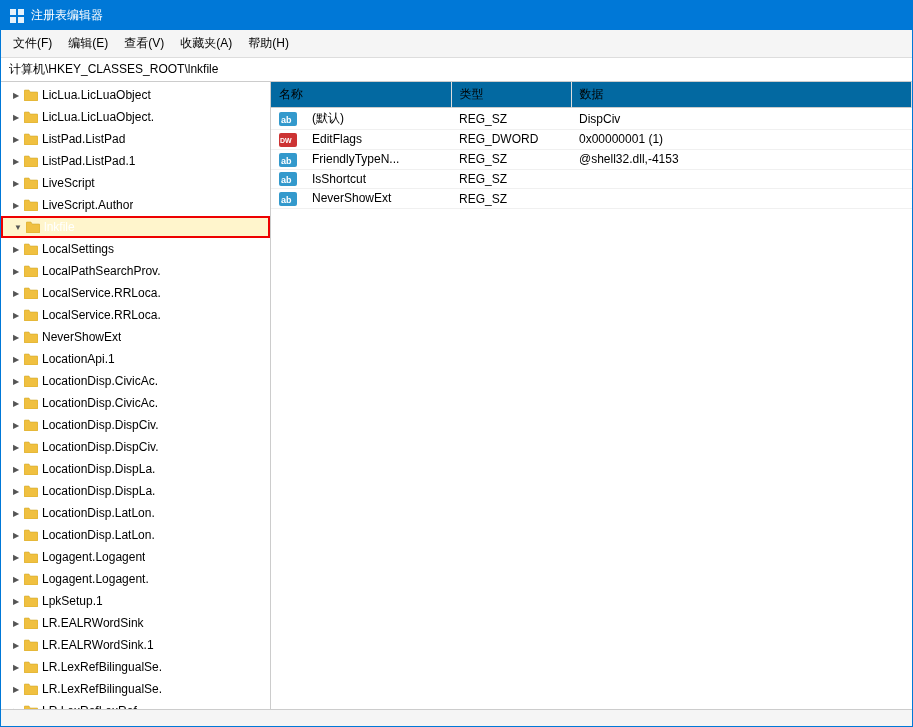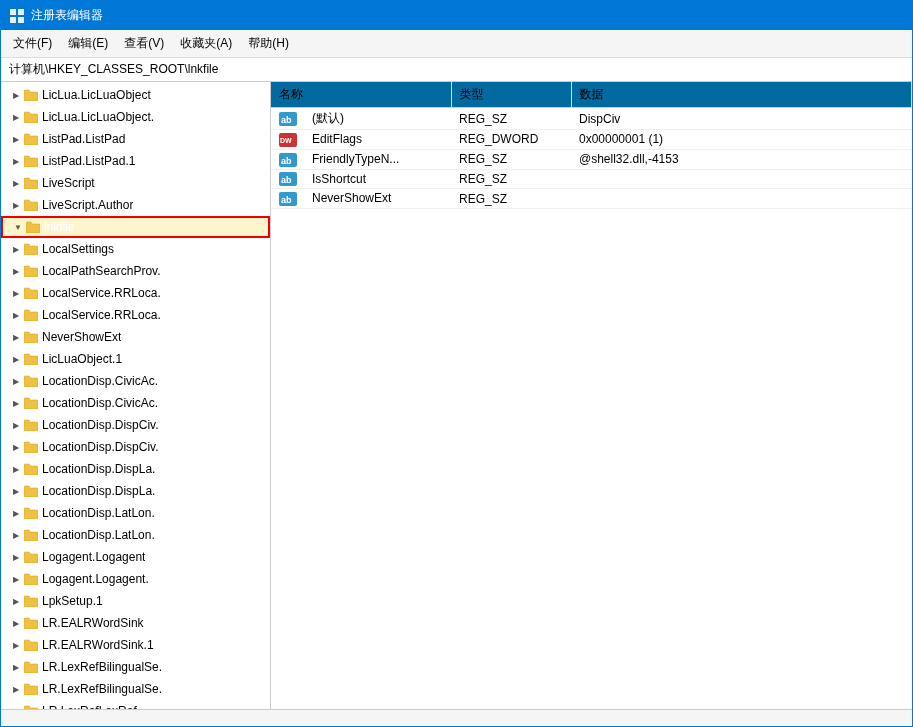--- a/index.html
+++ b/index.html
@@ -339,21 +339,21 @@
           </span>
           <span class="tree-label">NeverShowExt</span>
         </div>
         <div class="tree-item">
           <span class="tree-arrow">▶</span>
           <span class="tree-folder-icon">
             <svg class="folder-svg" viewBox="0 0 14 12">
     <path d="M0,2 Q0,1 1,1 L5,1 L6,3 L13,3 Q14,3 14,4 L14,11 Q14,12 13,12 L1,12 Q0,12 0,11 Z" fill="#f0c040" stroke="#c8a020" stroke-width="0.5"></path>
   </svg>
           </span>
-          <span class="tree-label">LicLuaObject.1</span>
+          <span class="tree-label">LocationApi.1</span>
         </div>
         <div class="tree-item">
           <span class="tree-arrow">▶</span>
           <span class="tree-folder-icon">
             <svg class="folder-svg" viewBox="0 0 14 12">
     <path d="M0,2 Q0,1 1,1 L5,1 L6,3 L13,3 Q14,3 14,4 L14,11 Q14,12 13,12 L1,12 Q0,12 0,11 Z" fill="#f0c040" stroke="#c8a020" stroke-width="0.5"></path>
   </svg>
           </span>
           <span class="tree-label">LocationDisp.CivicAc.</span>
         </div>

